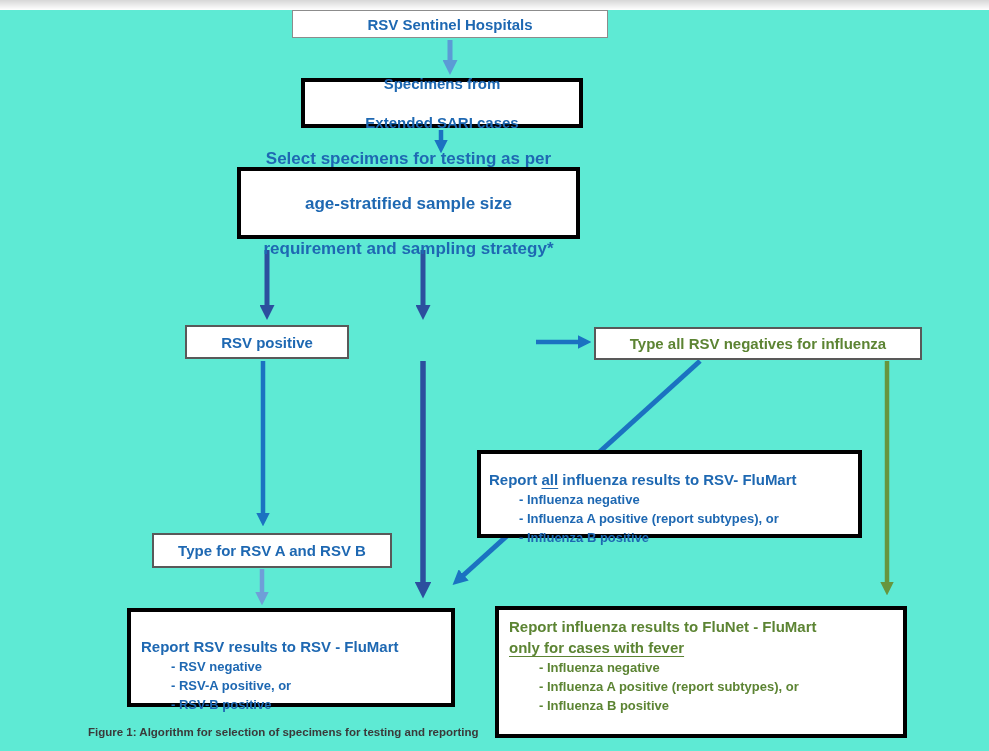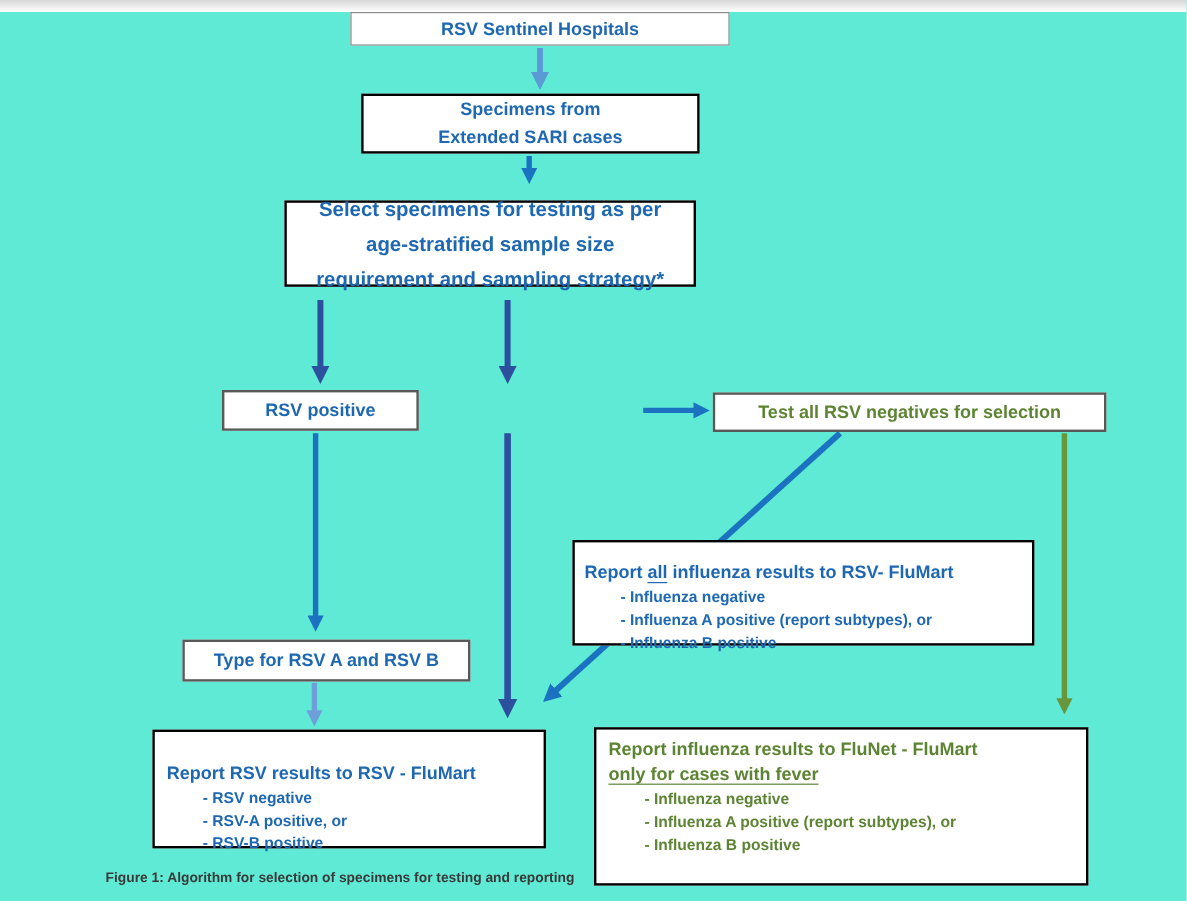--- a/index.html
+++ b/index.html
@@ -34,21 +34,21 @@
     display: flex;
     flex-direction: column;
     align-items: center;
     justify-content: center;
     text-align: center;
   }
   .blue  { color: #1e68b2; }
   .green { color: #5c8433; }
   .b-light { border: 1px solid #8c8c8c; }
   .b-mid   { border: 2px solid #595959; }
-  .b-dark  { border: 2px solid #000000; }
+  .b-dark  { border: 4px solid #000000; gap: 16px; }
   .u { text-decoration: underline; text-underline-offset: 3px; }
 
   #box1  { left: 292px; top: 10px;  width: 316px; height: 28px; font-size: 15px; }
   #box2  { left: 301px; top: 78px;  width: 282px; height: 50px; font-size: 15px; line-height: 23px; }
   #box3  { left: 237px; top: 167px; width: 343px; height: 72px; font-size: 17px; line-height: 29px; }
   #box4  { left: 185px; top: 325px; width: 164px; height: 34px; font-size: 15px; }
   #box5  { left: 372px; top: 325px; width: 161px; height: 34px; font-size: 15px; }
   #box6  { left: 594px; top: 327px; width: 328px; height: 33px; font-size: 15px; }
   #box7  { left: 477px; top: 450px; width: 385px; height: 88px; font-size: 15px; padding: 15px 8px; }
   #box8  { left: 152px; top: 533px; width: 240px; height: 35px; font-size: 15px; }
@@ -118,21 +118,21 @@
     <div>age-stratified sample size</div>
     <div>requirement and sampling strategy*</div>
   </div>
 
   <div id="box4" class="box center blue b-mid">
     <div>RSV positive</div>
   </div>
 
 
   <div id="box6" class="box center green b-mid">
-    <div>Test all RSV negatives for selection</div>
+    <div>Type all RSV negatives for influenza</div>
   </div>
 
   <div id="box7" class="box blue b-dark">
     <div class="title"><span>Report </span><span class="u">all</span><span> influenza results to RSV- FluMart</span></div>
     <div class="bullet">- Influenza negative</div>
     <div class="bullet">- Influenza A positive (report subtypes), or</div>
     <div class="bullet">- Influenza B positive</div>
   </div>
 
   <div id="box8" class="box center blue b-mid">

